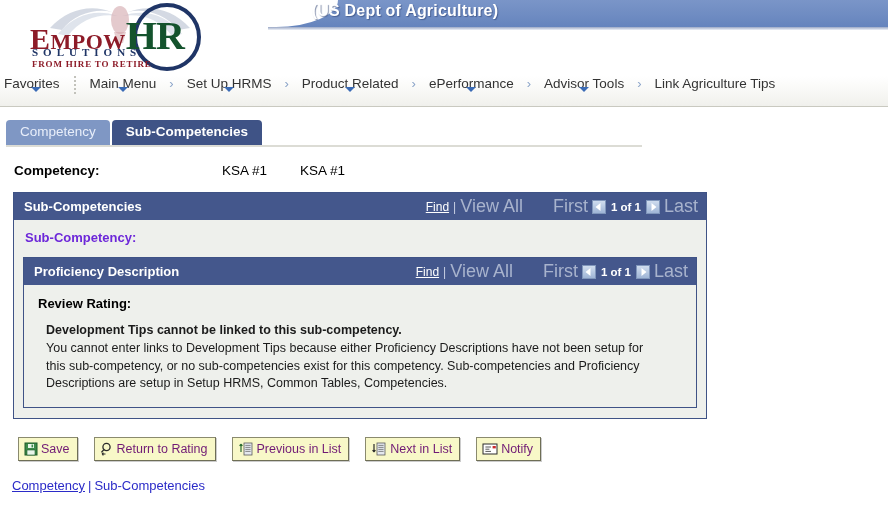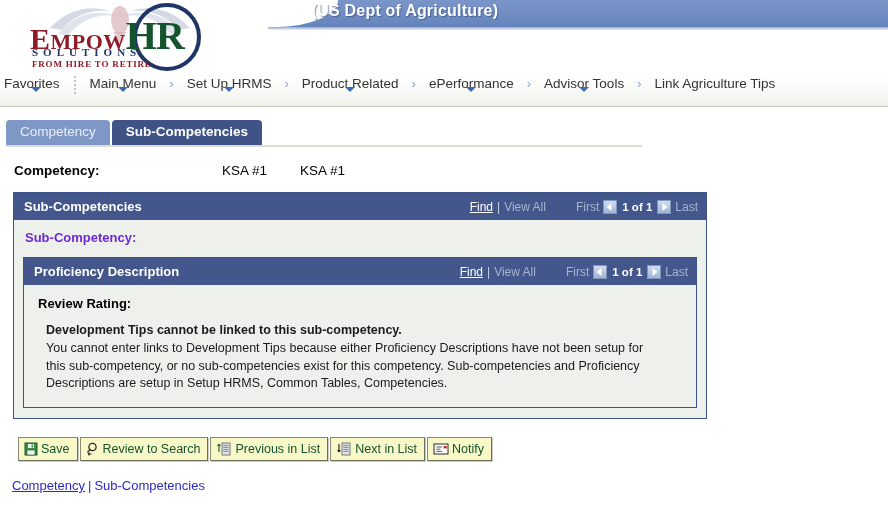--- a/index.html
+++ b/index.html
@@ -239,21 +239,21 @@
     font-size: 12px;
     white-space: nowrap;
   }
   .lnk-find {
     color: #ffffff;
     text-decoration: underline;
     cursor: pointer;
     font-size: 12px;
   }
   .pipe { color: #c8d0e4; padding: 0 4px; }
-  .dim { color: #a8b3cd; font-size: 12px; }
+  .dim { color: #a8b3cd; font-size: 18px; }
   .nav-gap { display:inline-block; width: 30px; }
   .arrowbtn {
     display: inline-block;
     width: 14px; height: 14px;
     background: linear-gradient(180deg,#cfdcee 0%, #9fb5d6 100%);
     border: 1px solid #8096bb;
     margin: 0 4px;
     position: relative;
     cursor: pointer;
     vertical-align: middle;
@@ -327,23 +327,23 @@
   .btn {
     height: 24px;
     background: #f8f8c8;
     border: 1px solid #8a8a6e;
     border-right-color: #6e6e56;
     border-bottom-color: #6e6e56;
     box-shadow: 1px 1px 0 rgba(0,0,0,.20);
     display: flex;
     align-items: center;
     padding: 0 7px 0 5px;
-    margin-right: 2px;
+    margin-right: 16px;
     font-size: 12.5px;
-    color: #14532d;
+    color: #701a75;
     cursor: pointer;
     white-space: nowrap;
   }
   .btn .ico { margin-right: 3px; display: flex; align-items: center; }
 
   
   .footer {
     margin: 17px 0 0 12px;
     font-size: 13px;
     color: #2b2bc8;
@@ -474,21 +474,21 @@
         <span>Save</span>
       </div>
       <div class="btn">
         <span class="ico">
           <svg width="14" height="14" viewBox="0 0 14 14">
             <circle cx="6.5" cy="5" r="3.6" fill="none" stroke="#2a2a2a" stroke-width="1.3"></circle>
             <line x1="3.8" y1="7.8" x2="1.4" y2="10.4" stroke="#2a2a2a" stroke-width="1.4"></line>
             <path d="M2 12 L5.5 12 M2 12 L3.4 10.7 M2 12 L3.4 13.3" stroke="#2a2a2a" stroke-width="1.1" fill="none"></path>
           </svg>
         </span>
-        <span>Review to Search</span>
+        <span>Return to Rating</span>
       </div>
       <div class="btn">
         <span class="ico">
           <svg width="16" height="14" viewBox="0 0 16 14">
             <path d="M3 2 L3 10 M3 2 L1.6 3.8 M3 2 L4.4 3.8" stroke="#2a6b2f" stroke-width="1.2" fill="none"></path>
             <rect x="6" y="1" width="8" height="12" fill="#e4e8ee" stroke="#5a5a5a" stroke-width=".8"></rect>
             <line x1="7.3" y1="3.4" x2="12.6" y2="3.4" stroke="#6d6d6d" stroke-width=".8"></line>
             <line x1="7.3" y1="5.4" x2="12.6" y2="5.4" stroke="#6d6d6d" stroke-width=".8"></line>
             <line x1="7.3" y1="7.4" x2="12.6" y2="7.4" stroke="#6d6d6d" stroke-width=".8"></line>
             <line x1="7.3" y1="9.4" x2="12.6" y2="9.4" stroke="#6d6d6d" stroke-width=".8"></line>

